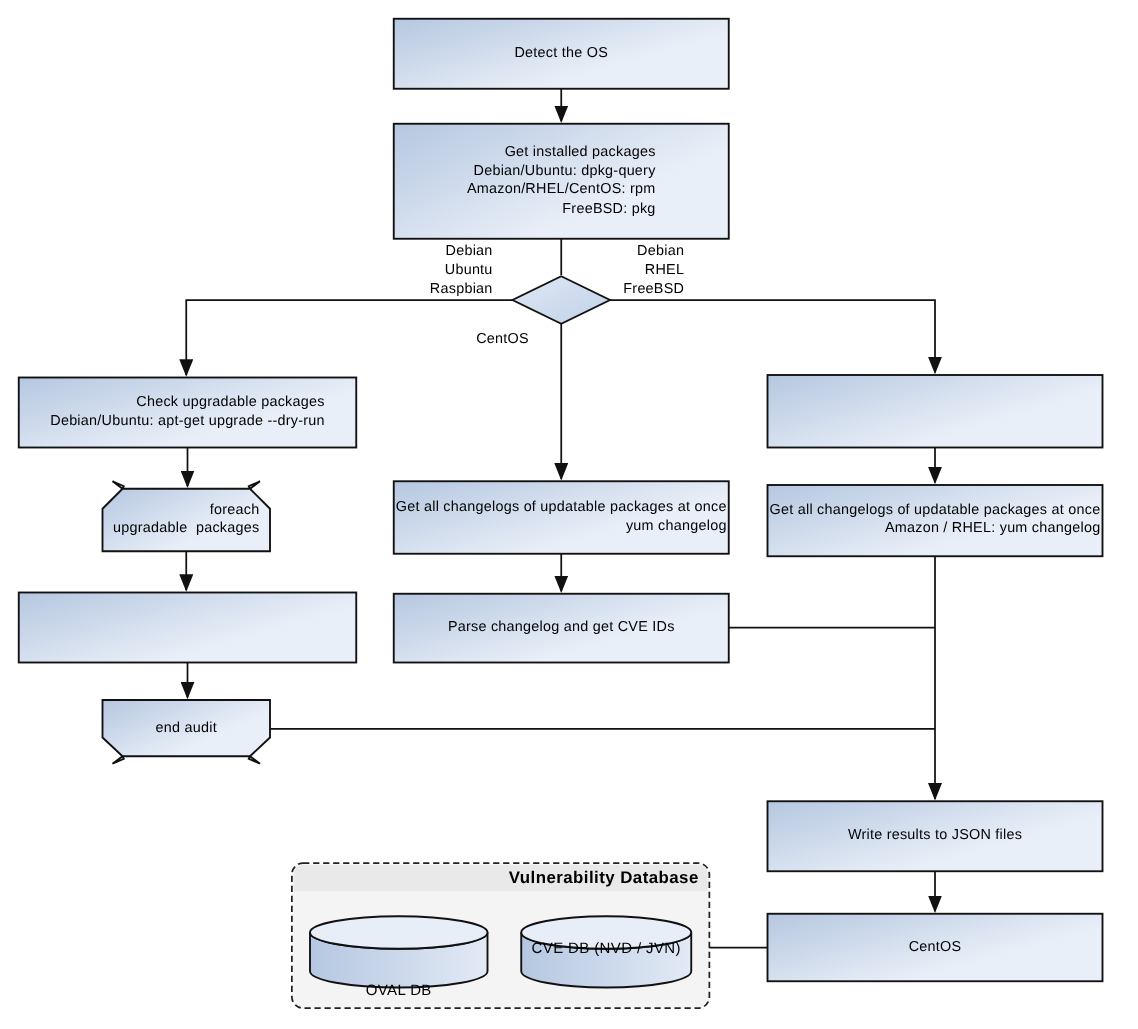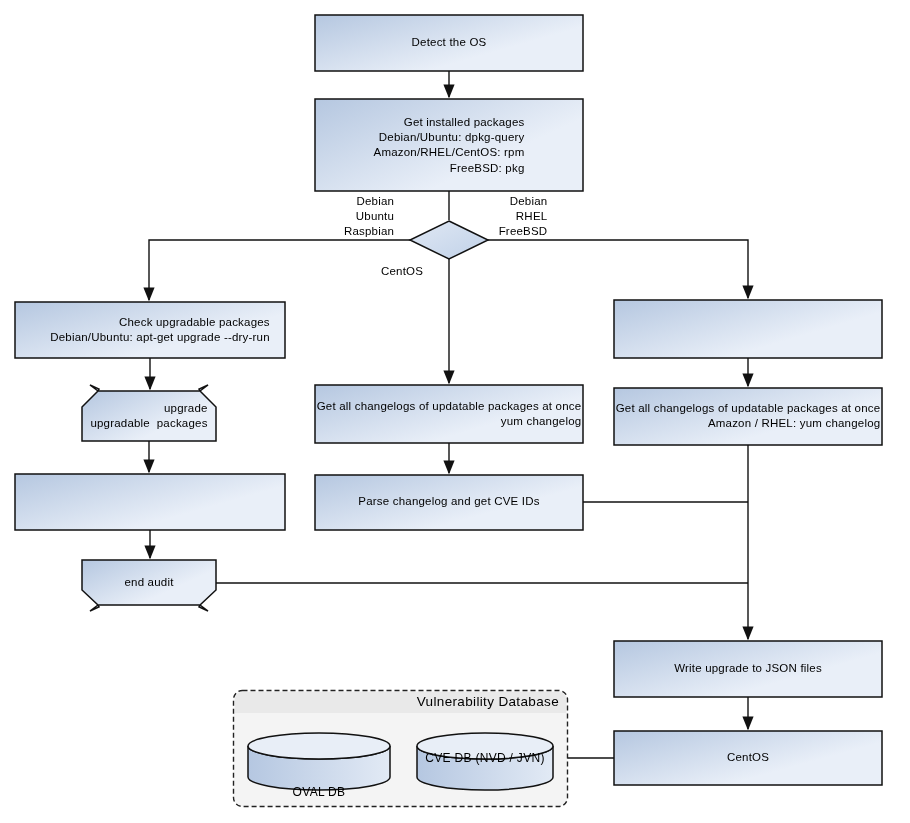--- a/index.html
+++ b/index.html
@@ -9,21 +9,21 @@
   }
   .canvas svg{position:absolute;left:0;top:0;}
   .lbl{
     position:absolute;transform:translate(-50%,-50%);
     white-space:pre;text-align:right;
     font-size:11.5px;line-height:1.32;letter-spacing:.2px;color:#000;
   }
   .lbl.db{font-size:12px;letter-spacing:.3px;}
   .vdb-title{
     position:absolute;left:237px;top:694px;width:322px;
-    text-align:right;font-size:13.5px;letter-spacing:.35px;color:#000;
+    text-align:right;font-size:13.5px;letter-spacing:.35px;color:#000;font-weight:bold;
   }
 </style>
 </head>
 <body>
 
 <div class="canvas">
 
   <svg width="910" height="823" viewBox="0 0 910 823">
     <defs>
       <linearGradient id="gBox" x1="0" y1="0" x2="0.75" y2="0.55">
@@ -97,31 +97,31 @@
       <path d="M417,746 V777 A68,13 0 0 0 553,777 V746 A68,13 0 0 1 417,746 Z" fill="url(#gCyl)"></path>
       <ellipse cx="485" cy="746" rx="68" ry="13" fill="#e8eef7"></ellipse>
     </g>
   </svg>
 
   <div class="lbl" style="left:449px;top:43px">Detect the OS</div>
   <div class="lbl" style="left:449px;top:145px">Get installed packages
 Debian/Ubuntu: dpkg-query
 Amazon/RHEL/CentOS: rpm
 FreeBSD: pkg</div>
-  <div class="lbl" style="left:160px;top:330px">Check upgradable packages
+  <div class="lbl" style="left:150px;top:330px">Check upgradable packages
 Debian/Ubuntu: apt-get upgrade --dry-run</div>
-  <div class="lbl" style="left:149px;top:416px">upgrade
+  <div class="lbl" style="left:149px;top:416px">foreach
 upgradable  packages</div>
   <div class="lbl" style="left:149px;top:583px">end audit</div>
   <div class="lbl" style="left:449px;top:414px">Get all changelogs of updatable packages at once
 yum changelog</div>
   <div class="lbl" style="left:449px;top:502px">Parse changelog and get CVE IDs</div>
   <div class="lbl" style="left:748px;top:416px">Get all changelogs of updatable packages at once
 Amazon / RHEL: yum changelog</div>
-  <div class="lbl" style="left:748px;top:669px">Write upgrade to JSON files</div>
+  <div class="lbl" style="left:748px;top:669px">Write results to JSON files</div>
   <div class="lbl" style="left:748px;top:758px">CentOS</div>
 
   <div class="lbl" style="left:369px;top:217px">Debian
 Ubuntu
 Raspbian</div>
   <div class="lbl" style="left:523px;top:217px">Debian
 RHEL
 FreeBSD</div>
   <div class="lbl" style="left:402px;top:272px">CentOS</div>
 

